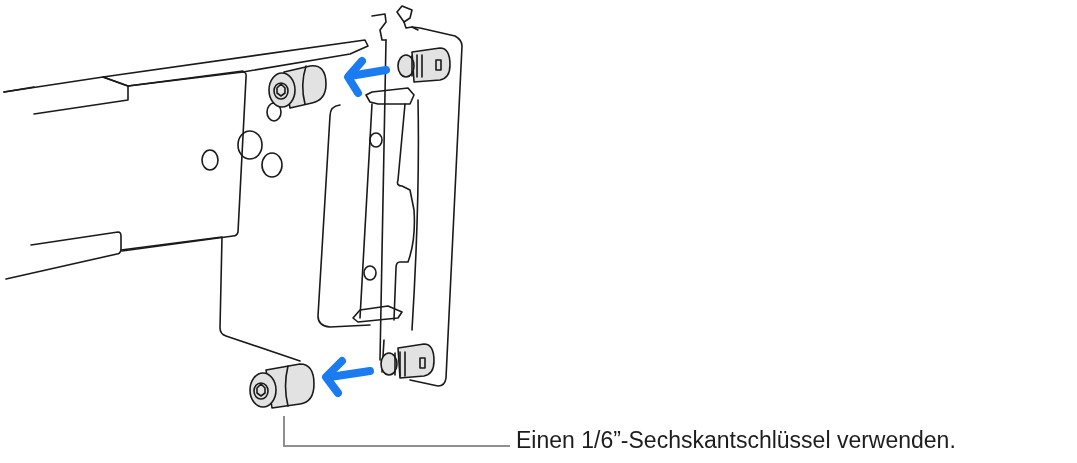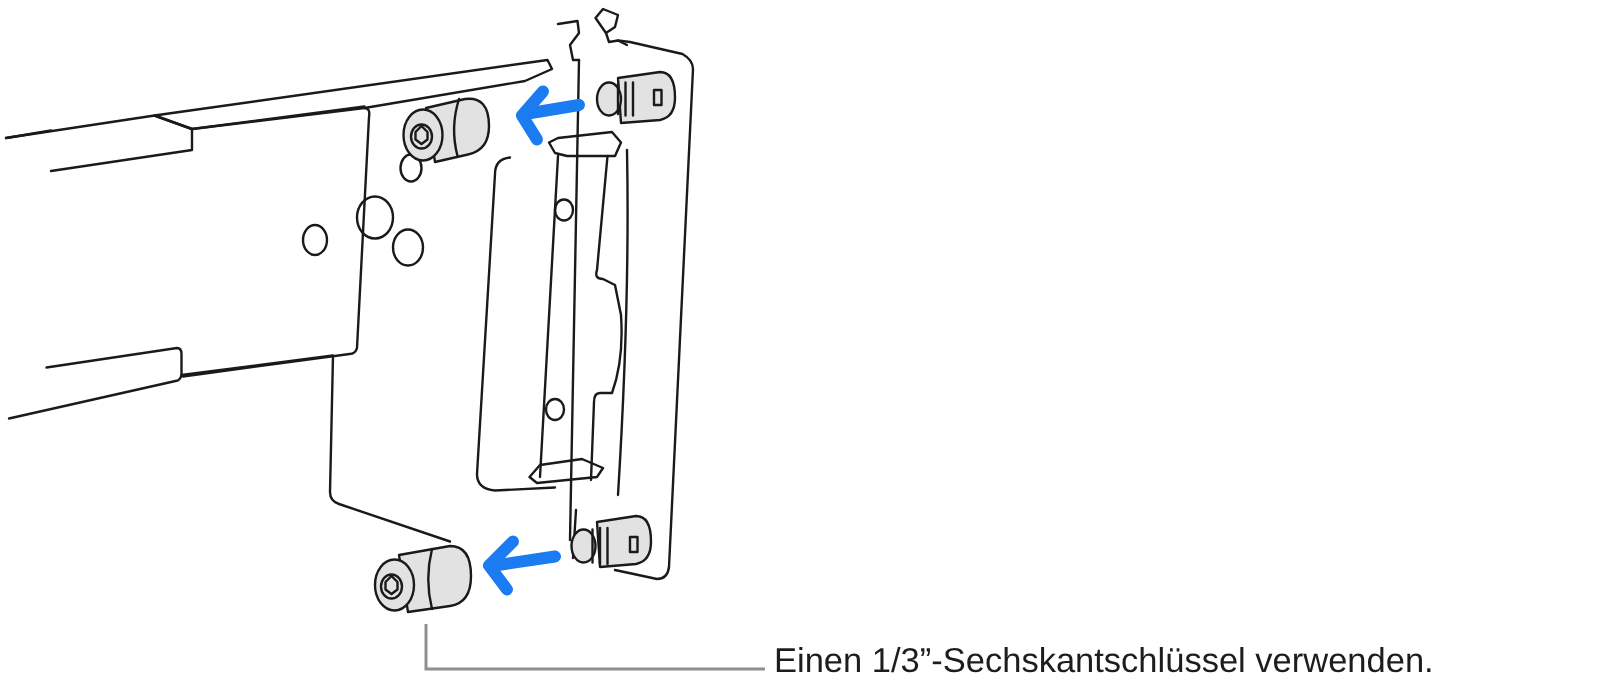--- a/index.html
+++ b/index.html
@@ -82,13 +82,13 @@
     <path d="M362 61 L348 77 L358 93"></path>
   </g>
   <g stroke="#1a7cf0" stroke-width="8" stroke-linecap="round" stroke-linejoin="round">
     <path d="M370 371 L330 377"></path>
     <path d="M342 361 L326 377 L338 393"></path>
   </g>
 
   <path d="M284 416 L284 446 L510 446" stroke="#8e8e93" stroke-width="2" stroke-linejoin="miter" stroke-linecap="butt"></path>
 </svg>
 
-<div class="callout-label">Einen 1/3”-Sechskantschlüssel verwenden.</div>
+<div class="callout-label">Einen 1/6”-Sechskantschlüssel verwenden.</div>
 
 </body></html>

